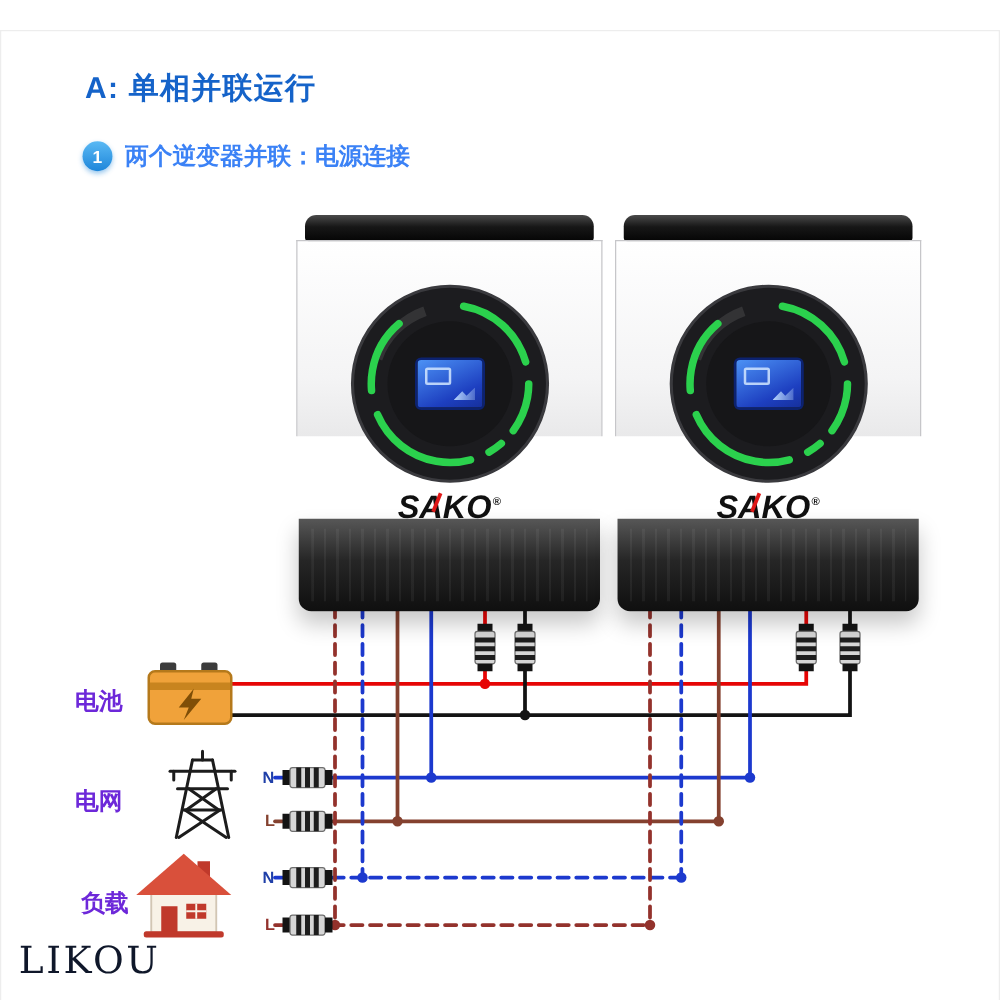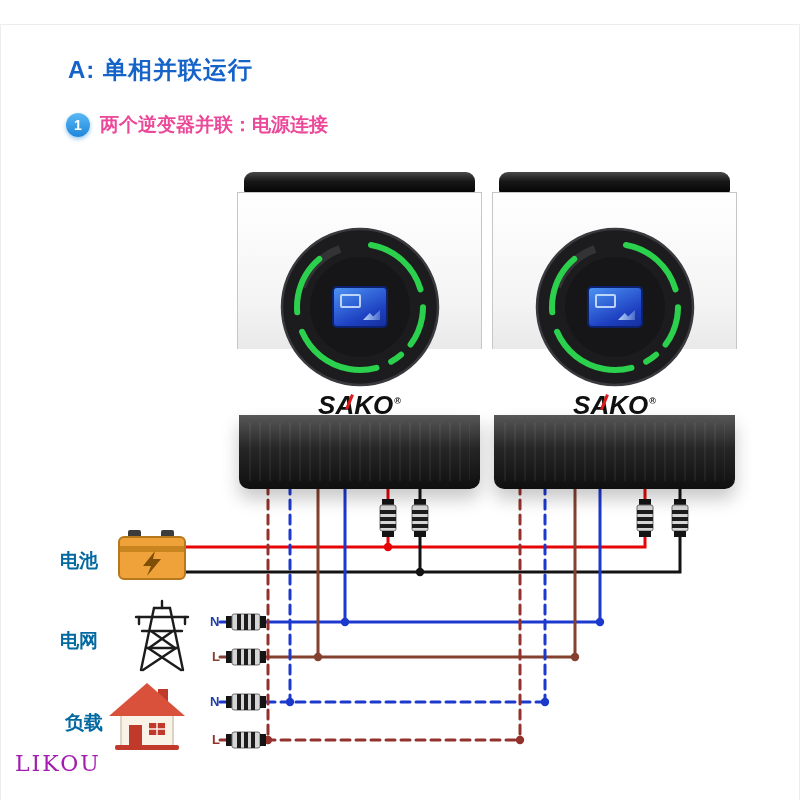--- a/index.html
+++ b/index.html
@@ -7,21 +7,21 @@
           font-family:"Liberation Sans",sans-serif;outline:1px solid #ededed;outline-offset:-1px;margin-top:24px;}
 
   
   .title{position:absolute;left:68px;top:30px;font-size:24px;font-weight:bold;
          color:#1563C9;letter-spacing:1px;z-index:3;}
   .step{position:absolute;left:66px;top:88px;display:flex;align-items:center;gap:10px;z-index:3;}
   .badge{width:24px;height:24px;border-radius:50%;
          background:linear-gradient(180deg,#5ab9f4,#1e86da);
          color:#fff;font-size:14px;font-weight:bold;display:flex;align-items:center;
          justify-content:center;box-shadow:0 2px 4px rgba(30,134,218,.45);}
-  .step-text{font-size:19px;font-weight:bold;color:#ec4899;}
+  .step-text{font-size:19px;font-weight:bold;color:#3b82f6;}
 
   
   .inverter{position:absolute;top:148px;width:245px;height:317px;z-index:2;}
   .inv-left{left:237px;} .inv-right{left:492px;}
   .inv-cap{position:absolute;top:0;left:7px;right:7px;height:21px;
            background:linear-gradient(180deg,#4a4a4a 0%,#171717 45%,#050505 100%);
            border-radius:9px 9px 3px 3px;}
   .inv-body{position:absolute;top:20px;left:0;right:0;height:157px;box-sizing:border-box;
             background:linear-gradient(180deg,#ffffff,#f4f4f5 70%,#e9e9ea);
             border:1px solid #c6c6c9;border-bottom:none;padding-left:21px;}
@@ -45,26 +45,26 @@
   .logo .reg{font-size:9px;vertical-align:super;font-style:normal;margin-left:1px;}
   .logo .slash{position:absolute;left:calc(50% - 12px);top:4px;width:3px;height:16px;
         background:#E01818;transform:rotate(22deg);display:inline-block;}
 
   
   .wiring{position:absolute;left:0;top:0;z-index:1;}
   .wire{fill:none;stroke-width:3;stroke-linecap:round;}
   .dash{stroke-dasharray:9 6;}
 
   
-  .lbl{position:absolute;font-size:19px;font-weight:bold;color:#0369a1;z-index:3;}
+  .lbl{position:absolute;font-size:19px;font-weight:bold;color:#6d28d9;z-index:3;}
   .nl{position:absolute;font-size:13px;font-weight:bold;z-index:3;}
   .nl-n{color:#1F3FA8;} .nl-l{color:#84412F;} .nl-ld{color:#93322C;}
 
   .watermark{position:absolute;left:15px;top:727px;font-family:"DejaVu Serif",serif;
-        font-size:22px;color:#a21caf;letter-spacing:2px;z-index:3;}
+        font-size:30px;color:#0f172a;letter-spacing:2px;z-index:3;}
 </style>
 </head>
 <body>
 
 <div class="canvas">
 
   <div class="title">A: 单相并联运行</div>
   <div class="step">
     <span class="badge">1</span>
     <span class="step-text">两个逆变器并联：电源连接</span>

